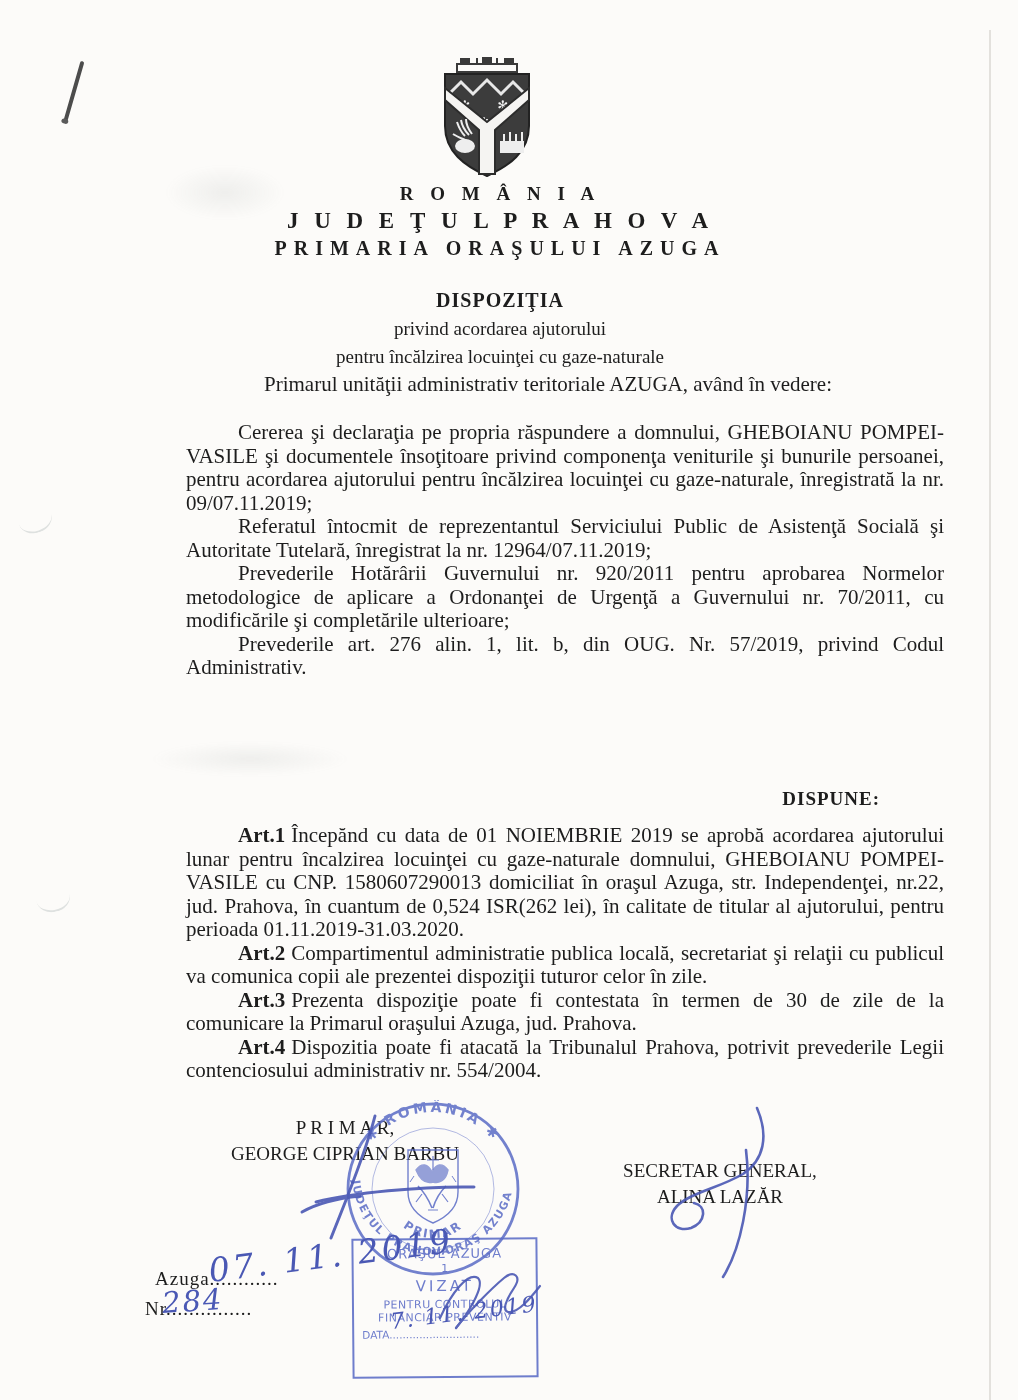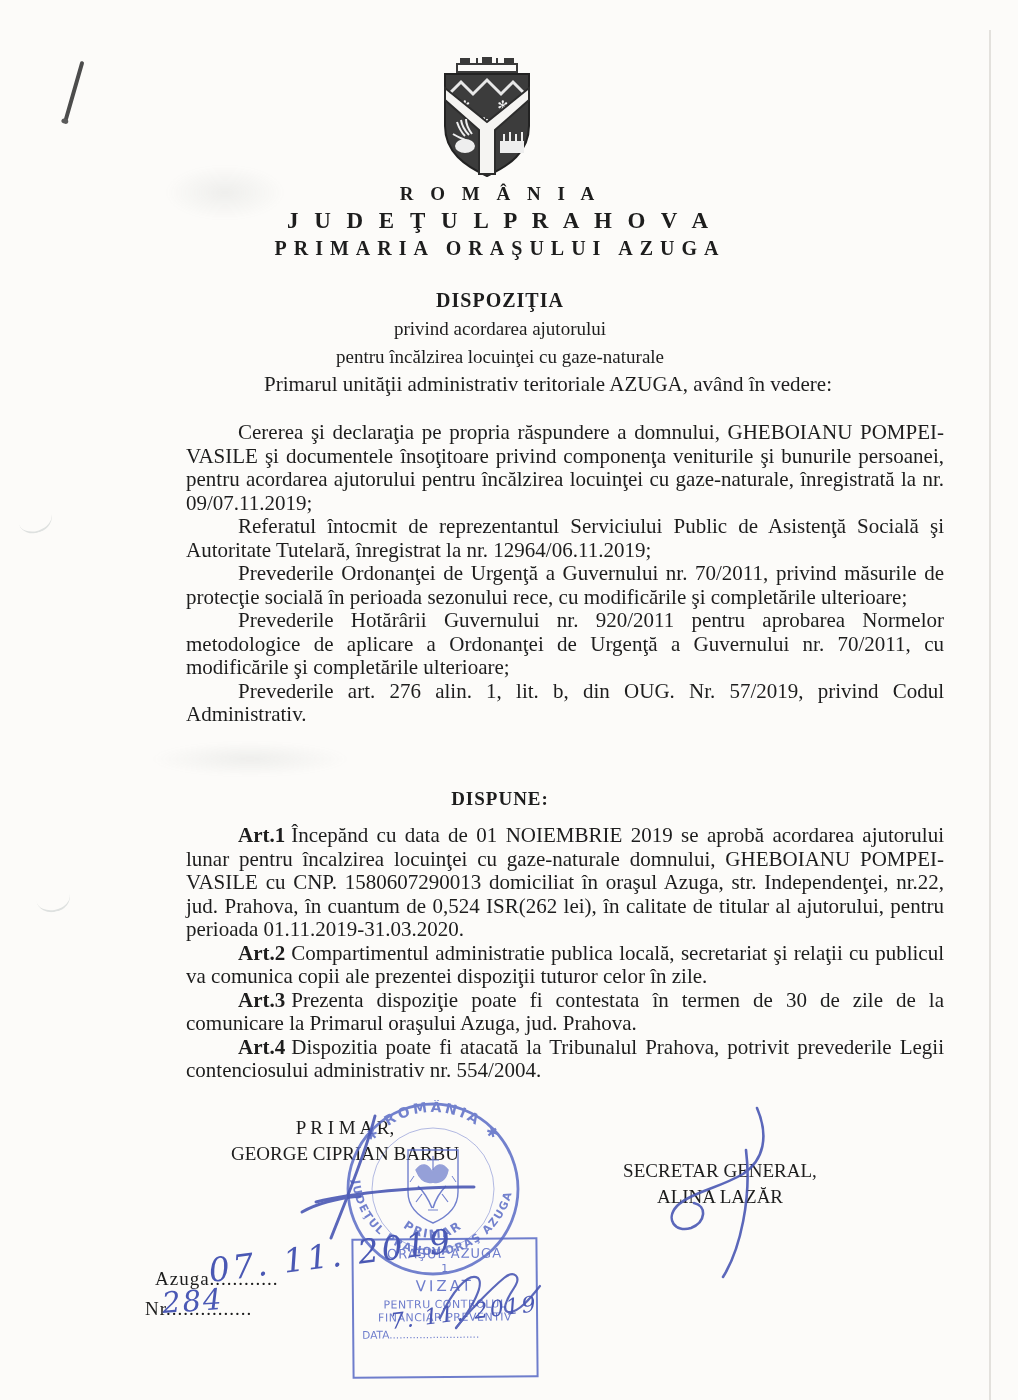--- a/index.html
+++ b/index.html
@@ -16,21 +16,21 @@
   .pen-mark::after{content:"";position:absolute;left:-2px;bottom:-3px;width:7px;height:5px;background:#5a5a5a;border-radius:50%;}
   .smudge{background:radial-gradient(ellipse at center, rgba(120,130,128,.10), rgba(120,130,128,0) 70%);filter:blur(2px);}
   .arc-artifact{width:34px;height:26px;border:0 solid transparent;border-bottom:2px solid #a9b2b2;border-radius:50%;opacity:.35;}
   
   .center-col{left:120px;width:760px;text-align:center;}
   .hdr-line1{font-weight:bold;font-size:19px;letter-spacing:6px;}
   .hdr-line2{font-weight:bold;font-size:23px;letter-spacing:5px;margin-top:3px;}
   .hdr-line3{font-weight:bold;font-size:20px;letter-spacing:7px;margin-top:3px;}
   .title-main{font-weight:bold;font-size:20px;letter-spacing:1px;}
   .title-sub{font-size:19px;margin-top:6px;}
-  .order-heading{font-weight:bold;font-size:19px;letter-spacing:1px;}
+  .order-heading{font-weight:bold;font-size:19px;letter-spacing:1px;text-align:right;}
   
   .bodyblock{left:150px;width:758px;font-size:21px;line-height:23.5px;text-align:justify;margin-left:36px;}
   .bodyblock p{margin:0;text-indent:52px;}
   .intro{text-indent:78px !important;}
   .art-label{font-weight:bold;margin-right:6px;}
   
   .sig-block{font-size:19px;text-align:center;line-height:26px;}
   
   .hand{font-family:"DejaVu Serif",serif;font-style:italic;color:#4a58b4;}
   .footer-label{font-size:19px;letter-spacing:1px;}
@@ -108,22 +108,21 @@
     <div class="title-sub">privind acordarea ajutorului</div>
     <div class="title-sub">pentru încălzirea locuinţei cu gaze-naturale</div>
   </div>
 
   <div class="abs bodyblock" style="top:373px;">
     <p class="intro">Primarul unităţii administrativ teritoriale AZUGA, având în vedere:</p>
   </div>
 
   <div class="abs bodyblock" style="top:421px;">
     <p>Cererea şi declaraţia pe propria răspundere a domnului, GHEBOIANU POMPEI-VASILE şi documentele însoţitoare privind componenţa veniturile şi bunurile persoanei, pentru acordarea ajutorului pentru încălzirea locuinţei cu gaze-naturale, înregistrată la nr. 09/07.11.2019;</p>
-    <p>Referatul întocmit de reprezentantul Serviciului Public de Asistenţă Socială şi Autoritate Tutelară, înregistrat la nr. 12964/06.11.2019;</p>
-    <p>Prevederile Ordonanţei de Urgenţă a Guvernului nr. 70/2011, privind măsurile de protecţie socială în perioada sezonului rece, cu modificările şi completările ulterioare;</p>
+    <p>Referatul întocmit de reprezentantul Serviciului Public de Asistenţă Socială şi Autoritate Tutelară, înregistrat la nr. 12964/07.11.2019;</p>
     <p>Prevederile Hotărârii Guvernului nr. 920/2011 pentru aprobarea Normelor metodologice de aplicare a Ordonanţei de Urgenţă a Guvernului nr. 70/2011, cu modificările şi completările ulterioare;</p>
     <p>Prevederile art. 276 alin. 1, lit. b, din OUG. Nr. 57/2019, privind Codul Administrativ.</p>
   </div>
 
   <div class="abs center-col" style="top:788px;">
     <div class="order-heading">DISPUNE:</div>
   </div>
 
   <div class="abs bodyblock" style="top:824px;">
     <p><b class="art-label">Art.1</b><span>Începănd cu data de 01 NOIEMBRIE 2019 se aprobă acordarea ajutorului lunar pentru încalzirea locuinţei cu gaze-naturale domnului, GHEBOIANU POMPEI-VASILE cu CNP. 1580607290013 domiciliat în oraşul Azuga, str. Independenţei, nr.22, jud. Prahova, în cuantum de 0,524 ISR(262 lei), în calitate de titular al ajutorului, pentru perioada 01.11.2019-31.03.2020.</span></p>

